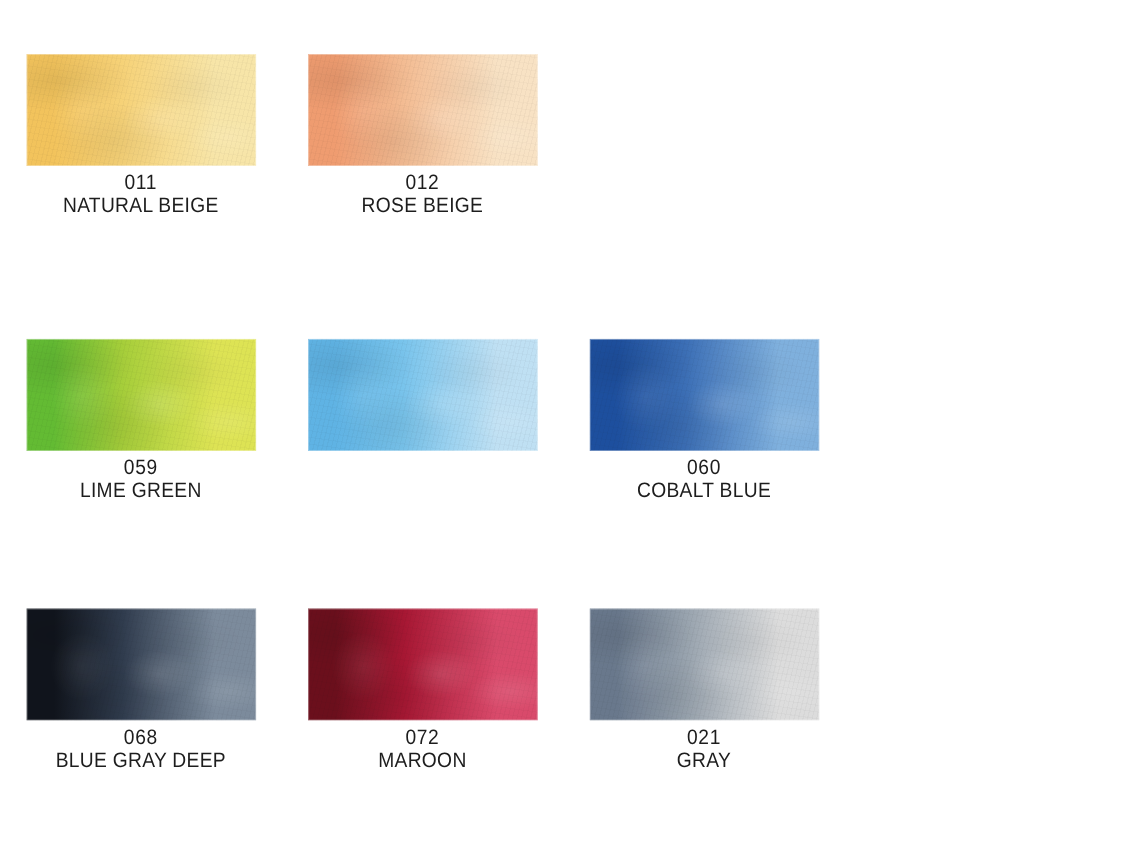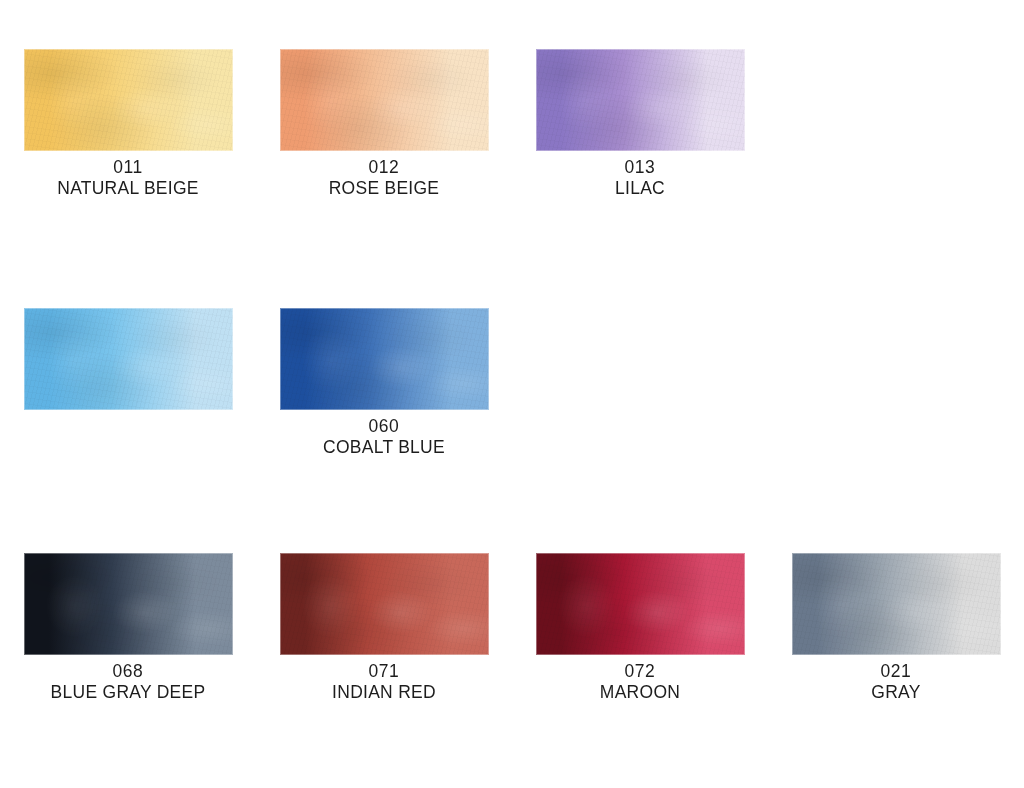--- a/index.html
+++ b/index.html
@@ -131,36 +131,36 @@
         <div class="tex1"></div>
         <div class="tex2"></div>
         <div class="tex3"></div>
         <div class="edge"></div>
       </div>
       <div class="caption">
         <div class="code">012</div>
         <div class="name">ROSE BEIGE</div>
       </div>
     </div>
-    <div class="cell">
-      <div class="swatch">
-        <div class="base" style="background: linear-gradient(90deg, rgb(138, 118, 196) 0%, rgb(138, 118, 196) 12%, rgb(169, 142, 208) 42%, rgb(230, 221, 240) 82%, rgb(230, 221, 240) 100%);"></div>
-        <div class="tex1"></div>
-        <div class="tex2"></div>
-        <div class="tex3"></div>
-        <div class="edge"></div>
-      </div>
-      <div class="caption">
-        <div class="code">013</div>
-        <div class="name">LILAC</div>
-      </div>
-    </div>
   </div>
 
   <div class="row row-2">
+    <div class="cell">
+      <div class="swatch">
+        <div class="base" style="background: linear-gradient(90deg, rgb(99, 187, 51) 0%, rgb(99, 187, 51) 12%, rgb(166, 206, 58) 42%, rgb(221, 227, 84) 82%, rgb(221, 227, 84) 100%);"></div>
+        <div class="tex1"></div>
+        <div class="tex2"></div>
+        <div class="tex3"></div>
+        <div class="edge"></div>
+      </div>
+      <div class="caption">
+        <div class="code">059</div>
+        <div class="name">LIME GREEN</div>
+      </div>
+    </div>
     <div class="cell">
       <div class="swatch">
         <div class="base" style="background: linear-gradient(90deg, rgb(95, 179, 228) 0%, rgb(95, 179, 228) 12%, rgb(121, 196, 236) 42%, rgb(191, 224, 243) 82%, rgb(191, 224, 243) 100%);"></div>
         <div class="tex1"></div>
         <div class="tex2"></div>
         <div class="tex3"></div>
         <div class="edge"></div>
       </div>
     </div>
     <div class="cell">
@@ -187,33 +187,20 @@
         <div class="tex3"></div>
         <div class="edge"></div>
       </div>
       <div class="caption">
         <div class="code">068</div>
         <div class="name">BLUE GRAY DEEP</div>
       </div>
     </div>
     <div class="cell">
       <div class="swatch">
-        <div class="base" style="background: linear-gradient(90deg, rgb(109, 36, 32) 0%, rgb(109, 36, 32) 12%, rgb(176, 71, 60) 42%, rgb(200, 104, 90) 82%, rgb(200, 104, 90) 100%);"></div>
-        <div class="tex1"></div>
-        <div class="tex2"></div>
-        <div class="tex3"></div>
-        <div class="edge"></div>
-      </div>
-      <div class="caption">
-        <div class="code">071</div>
-        <div class="name">INDIAN RED</div>
-      </div>
-    </div>
-    <div class="cell">
-      <div class="swatch">
         <div class="base" style="background: linear-gradient(90deg, rgb(107, 15, 28) 0%, rgb(107, 15, 28) 12%, rgb(167, 23, 51) 42%, rgb(217, 74, 107) 82%, rgb(217, 74, 107) 100%);"></div>
         <div class="tex1"></div>
         <div class="tex2"></div>
         <div class="tex3"></div>
         <div class="edge"></div>
       </div>
       <div class="caption">
         <div class="code">072</div>
         <div class="name">MAROON</div>
       </div>

